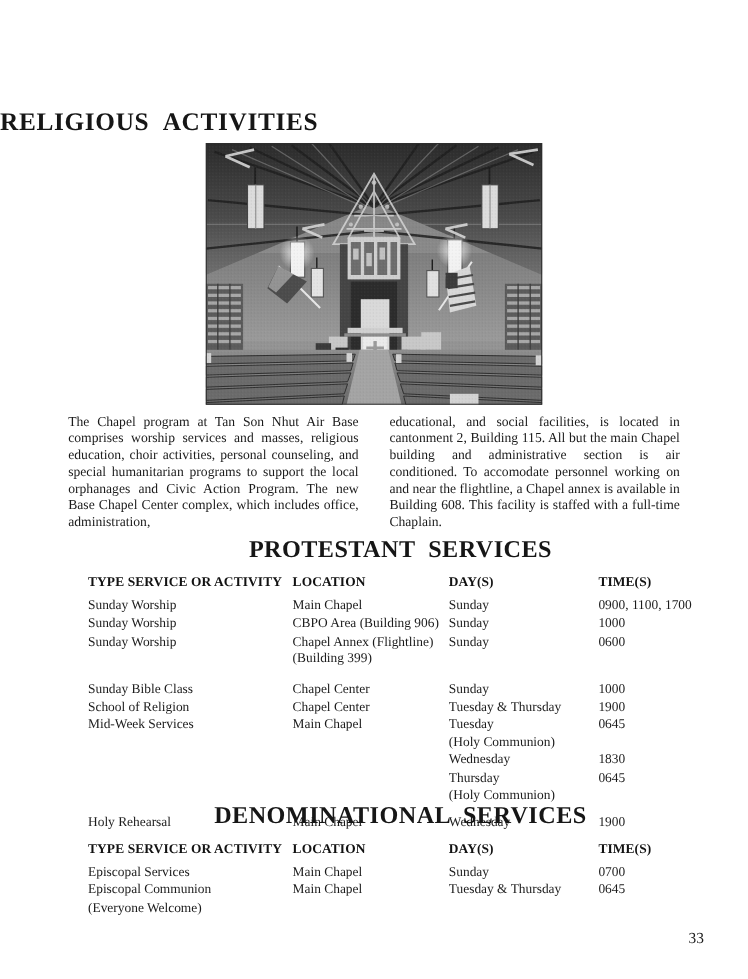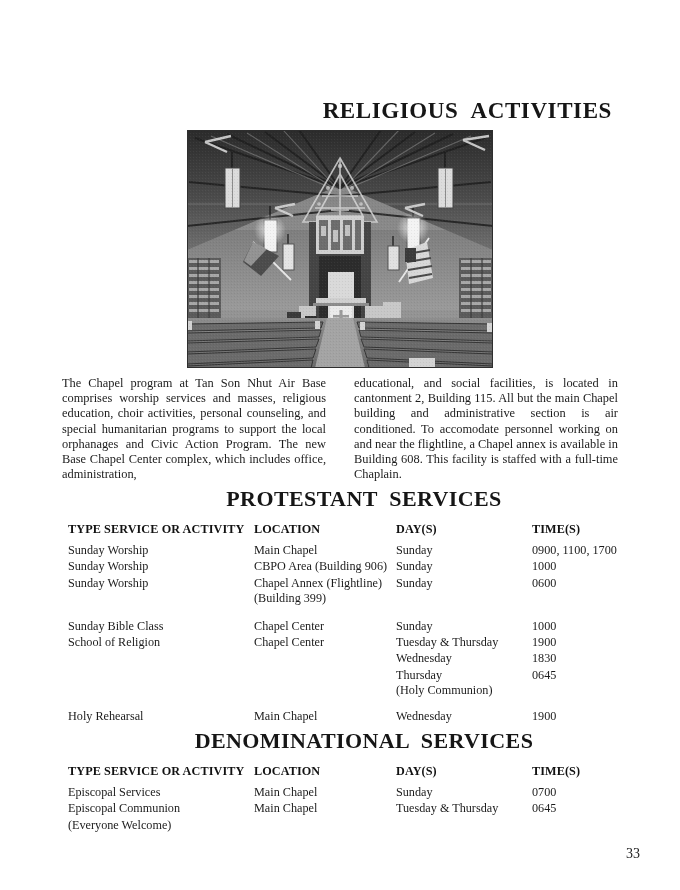--- a/index.html
+++ b/index.html
@@ -22,21 +22,21 @@
     height: 890px;
     box-sizing: border-box;
   }
 
   
   .main-title {
     position: absolute;
     top: 98px;
     left: 0;
     width: 612px;
-    text-align: right;
+    text-align: left;
     font-family: "Liberation Serif", "DejaVu Serif", serif;
     font-weight: bold;
     font-size: 23px;
     letter-spacing: 0.6px;
     color: #161616;
     word-spacing: 7px;
   }
 
   .section-title {
     position: absolute;
@@ -81,21 +81,21 @@
     line-height: 15.2px;
     text-align: justify;
     text-justify: inter-word;
     color: #1b1b1b;
   }
   .body-col p { margin: 0; }
 
   
   .svc-table {
     position: absolute;
-    left: 68px;
+    left: 80px;
     width: 556px;
     font-size: 12.2px;
     color: #1b1b1b;
   }
   #protestant-table { top: 522px; }
   #denominational-table { top: 764px; }
 
   .svc-table table {
     border-collapse: collapse;
     width: 556px;
@@ -420,20 +420,27 @@
           <td>Sunday</td>
           <td>1000</td>
         </tr>
         <tr>
           <td>School of Religion</td>
           <td>Chapel Center</td>
           <td>Tuesday &amp; Thursday</td>
           <td>1900</td>
         </tr>
         <tr>
+          <td>Mid-Week Services</td>
+          <td>Main Chapel</td>
+          <td>Tuesday
+(Holy Communion)</td>
+          <td>0645</td>
+        </tr>
+        <tr>
           <td class="blank-cell"></td>
           <td class="blank-cell"></td>
           <td>Wednesday</td>
           <td>1830</td>
         </tr>
         <tr>
           <td class="blank-cell"></td>
           <td class="blank-cell"></td>
           <td>Thursday
 (Holy Communion)</td>

